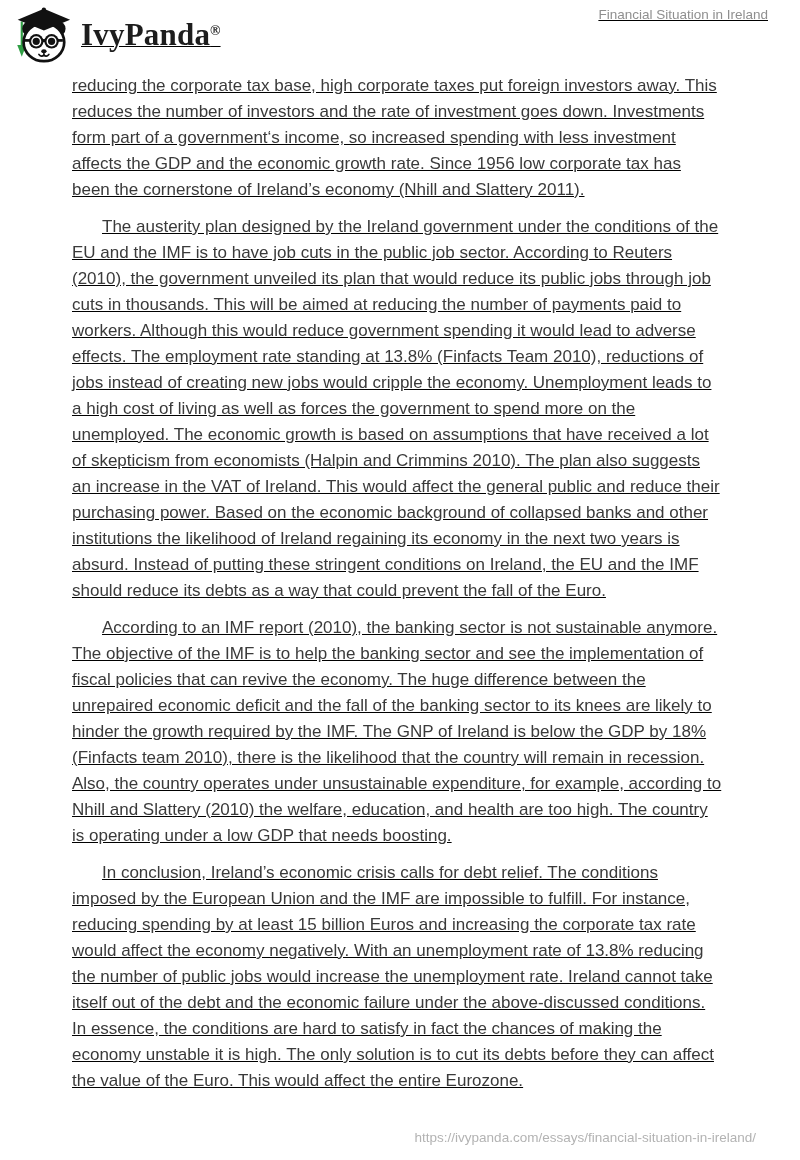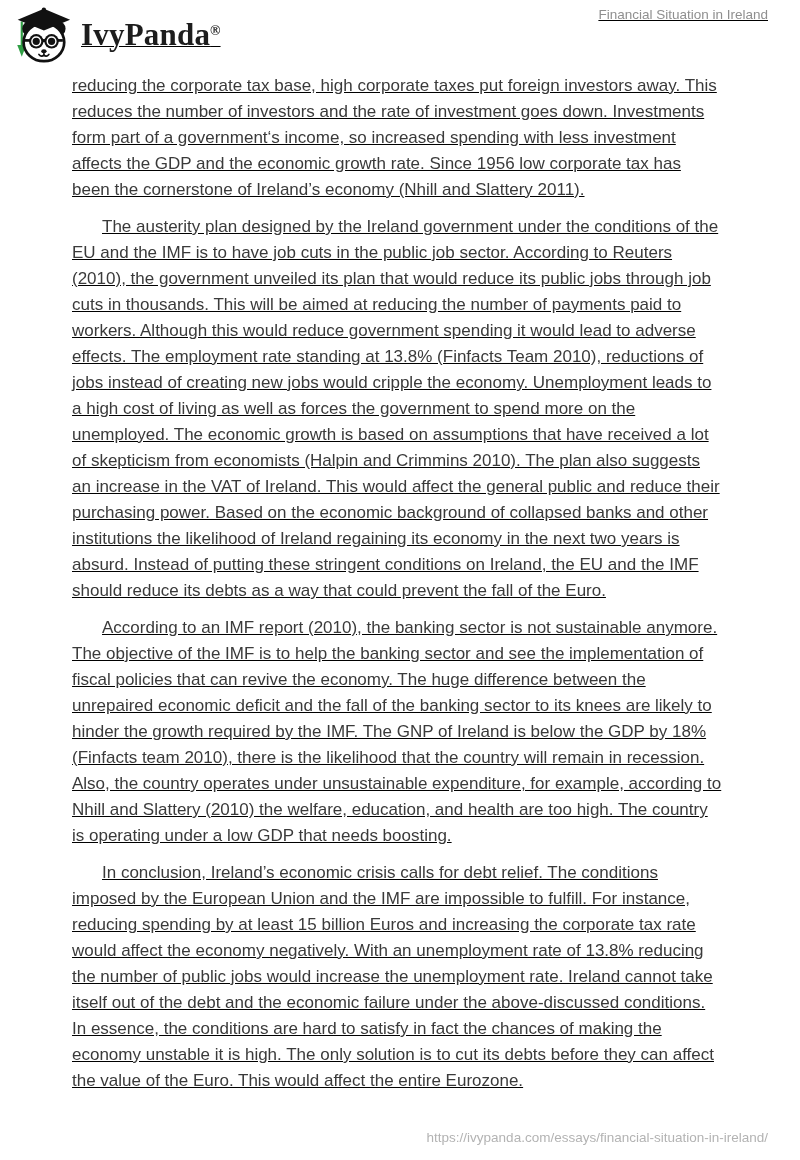--- a/index.html
+++ b/index.html
@@ -36,21 +36,21 @@
     padding:4px 0 0 72px; width:650px;
   }
   .para {
     margin:0 0 11px 0;
     font-size:17px; line-height:26px; color:#3a3a3a;
     text-align:left;
   }
   .para.indent { text-indent:30px; }
   
   .footer-url {
-    position:absolute; right:32px; bottom:15px;
+    position:absolute; right:44px; bottom:15px;
     font-size:13.5px; color:#b3b3b3; text-decoration:none;
   }
 </style>
 </head>
 <body>
 
 <div class="page">
 
   <div class="topbar">
     <div class="brand">

